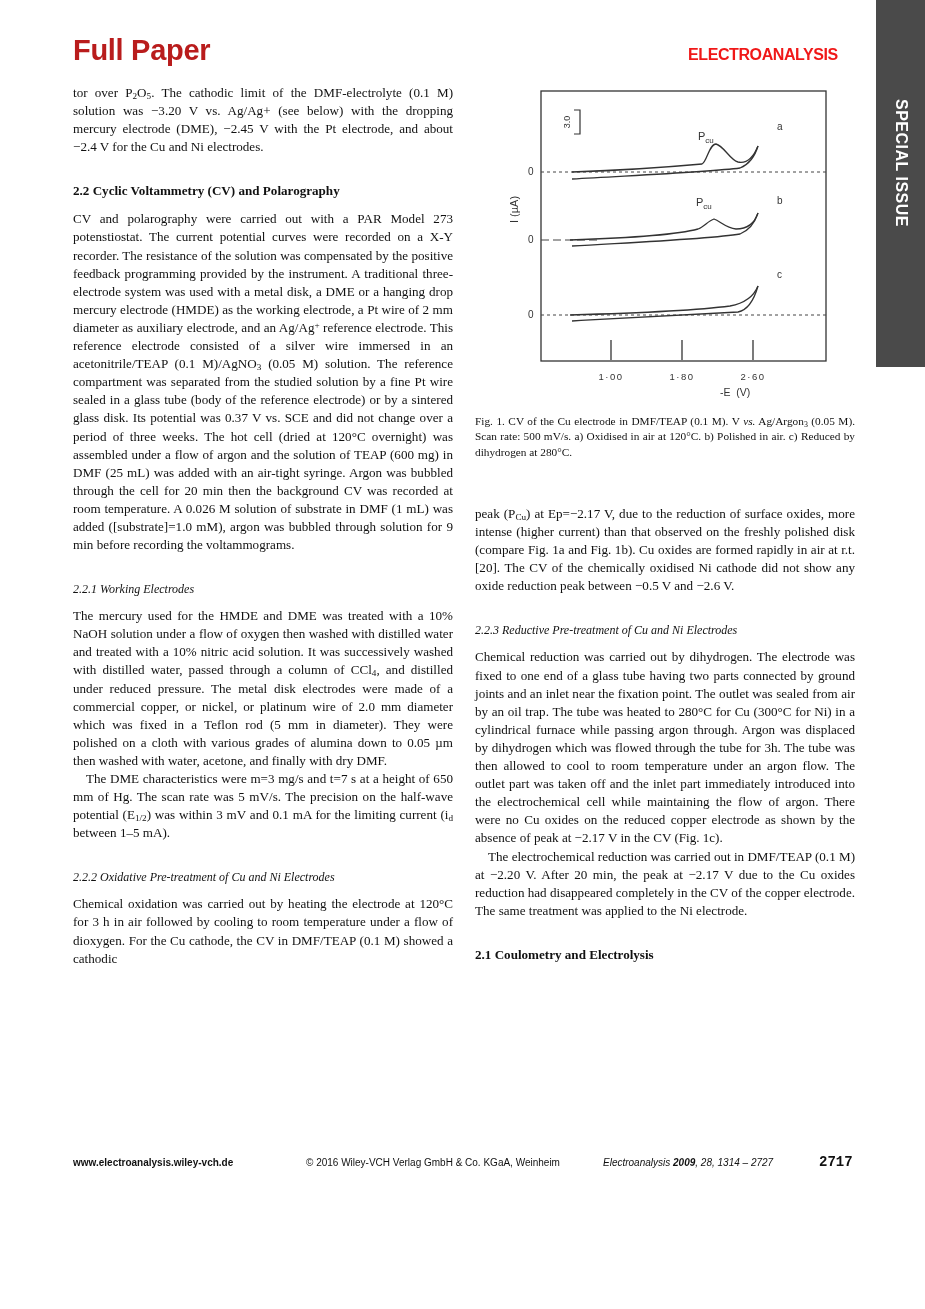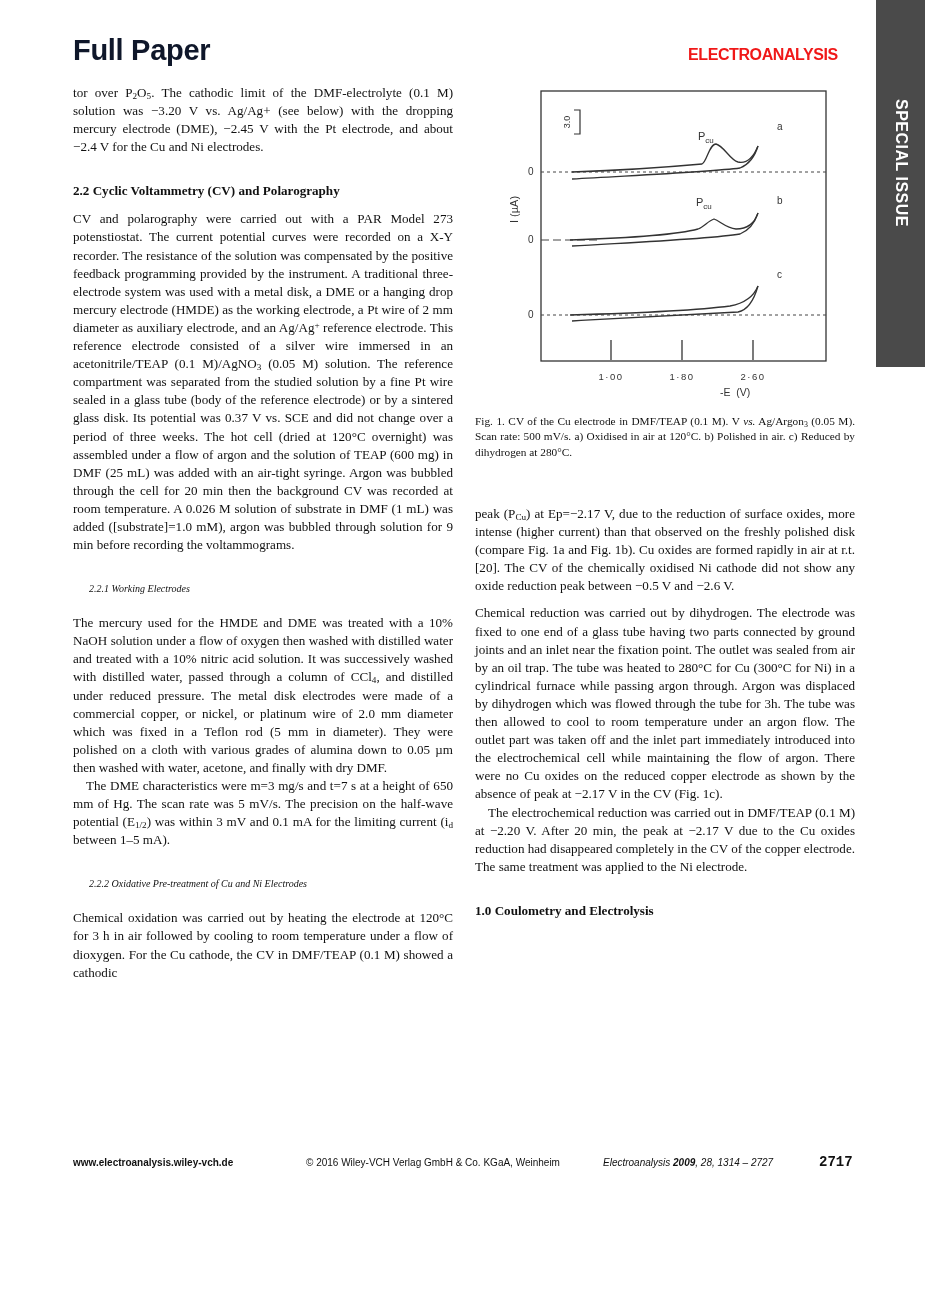--- a/index.html
+++ b/index.html
@@ -1,33 +1,33 @@
 <!DOCTYPE html>
 <html><head>
 <meta charset="utf-8">
 <style>
   html, body { margin: 0; padding: 0; background: #ffffff; }
   body { width: 925px; height: 1309px; position: relative; overflow: hidden;
          font-family: "Liberation Serif", "DejaVu Serif", serif; color: #111; }
   .header-title { position: absolute; left: 73px; top: 34px; font-family: "Liberation Sans", sans-serif;
-         font-weight: bold; font-size: 29px; color: #0f172a; letter-spacing: -0.3px; }
+         font-weight: bold; font-size: 29px; color: #b91c1c; letter-spacing: -0.3px; }
   .journal-name { position: absolute; left: 688px; top: 46px; font-family: "Liberation Sans", sans-serif;
          font-weight: bold; font-size: 16px; color: #f01818; letter-spacing: -0.4px; }
   .side-tab { position: absolute; left: 876px; top: 0; width: 49px; height: 367px; background: #4a4a4a; }
   .side-tab-label { position: absolute; left: 876px; top: 0; width: 49px; height: 367px;
          display: flex; align-items: center; justify-content: center; }
   .side-tab-label span { writing-mode: vertical-rl; font-family: "Liberation Sans", sans-serif; font-weight: bold;
          font-size: 16px; color: #fff; letter-spacing: 0.5px; margin-top: -40px; }
   .col { position: absolute; width: 380px; font-size: 13.1px; line-height: 18.1px; text-align: justify; }
   .col-left { left: 73px; top: 84px; }
   .col-right { left: 475px; top: 505px; }
   p { margin: 0; hyphens: auto; }
   p.indent { text-indent: 13px; }
   h3.sec { font-weight: bold; font-size: 13.1px; margin: 0; line-height: 18px; }
-  h4.sub { font-style: italic; font-weight: normal; font-size: 10px; margin: 16px; line-height: 18px; }
+  h4.sub { font-style: italic; font-weight: normal; font-size: 12px; margin: 0; line-height: 18px; }
   .figure { position: absolute; left: 510px; top: 88px; width: 322px; height: 316px; }
   .caption { position: absolute; left: 475px; top: 414px; width: 380px; font-size: 11.3px; line-height: 15.3px;
          text-align: justify; }
   .footer { position: absolute; top: 1157px; font-family: "Liberation Sans", sans-serif; font-size: 10px; color: #111; }
   .footer-url { left: 73px; font-weight: bold; }
   .footer-copy { left: 306px; }
   .footer-cite { left: 603px; font-style: italic; }
   .footer-page { position: absolute; left: 819px; top: 1154px; font-family: Liberation Mono, monospace;
          font-size: 14px; font-weight: bold; }
   sub { font-size: 0.7em; vertical-align: -0.25em; line-height: 0; }
@@ -100,22 +100,23 @@
     <text x="243" y="292" font-family="Liberation Sans, sans-serif" font-size="9.5" fill="#333" text-anchor="middle" letter-spacing="1.5">2·60</text>
     <text x="210" y="308" font-family="Liberation Sans, sans-serif" font-size="10.5" fill="#333" xml:space="preserve">-E  (V)</text>
   </svg>
 </div>
 
 <div class="caption"><span>Fig. 1.  CV of the Cu electrode in DMF/TEAP (0.1 M). V </span><i>vs.</i><span> Ag/Argon</span><sub>3</sub><span> (0.05 M). Scan rate: 500 mV/s. a) Oxidised in air at 120°C. b) Polished in air. c) Reduced by dihydrogen at 280°C.</span></div>
 
 <div class="col col-right">
   <p><span>peak (P</span><sub>Cu</sub><span>) at Ep=−2.17 V, due to the reduction of surface oxides, more intense (higher current) than that observed on the freshly polished disk (compare Fig. 1a and Fig. 1b). Cu oxides are formed rapidly in air at r.t. [20]. The CV of the chemically oxidised Ni cathode did not show any oxide reduction peak between −0.5 V and −2.6 V.</span></p>
 
+  <h4 class="sub" style="margin-top:26px;">2.2.3 Reductive Pre-treatment of Cu and Ni Electrodes</h4>
   <p style="margin-top:9px;">Chemical reduction was carried out by dihydrogen. The electrode was fixed to one end of a glass tube having two parts connected by ground joints and an inlet near the fixation point. The outlet was sealed from air by an oil trap. The tube was heated to 280°C for Cu (300°C for Ni) in a cylindrical furnace while passing argon through. Argon was displaced by dihydrogen which was flowed through the tube for 3h. The tube was then allowed to cool to room temperature under an argon flow. The outlet part was taken off and the inlet part immediately introduced into the electrochemical cell while maintaining the flow of argon. There were no Cu oxides on the reduced copper electrode as shown by the absence of peak at −2.17 V in the CV (Fig. 1c).</p>
   <p class="indent">The electrochemical reduction was carried out in DMF/TEAP (0.1 M) at −2.20 V. After 20 min, the peak at −2.17 V due to the Cu oxides reduction had disappeared completely in the CV of the copper electrode. The same treatment was applied to the Ni electrode.</p>
 
-  <h3 class="sec" style="margin-top:26px;">1.0 Coulometry and Electrolysis</h3>
+  <h3 class="sec" style="margin-top:26px;">2.1 Coulometry and Electrolysis</h3>
 </div>
 
 <div class="footer footer-url">www.electroanalysis.wiley-vch.de</div>
 <div class="footer footer-copy">© 2016 Wiley-VCH Verlag GmbH &amp; Co. KGaA, Weinheim</div>
 <div class="footer footer-cite"><span>Electroanalysis </span><b>2009</b><span>, 28, 1314 – 2727</span></div>
 <div class="footer-page">2717</div>
 
 </body></html>

